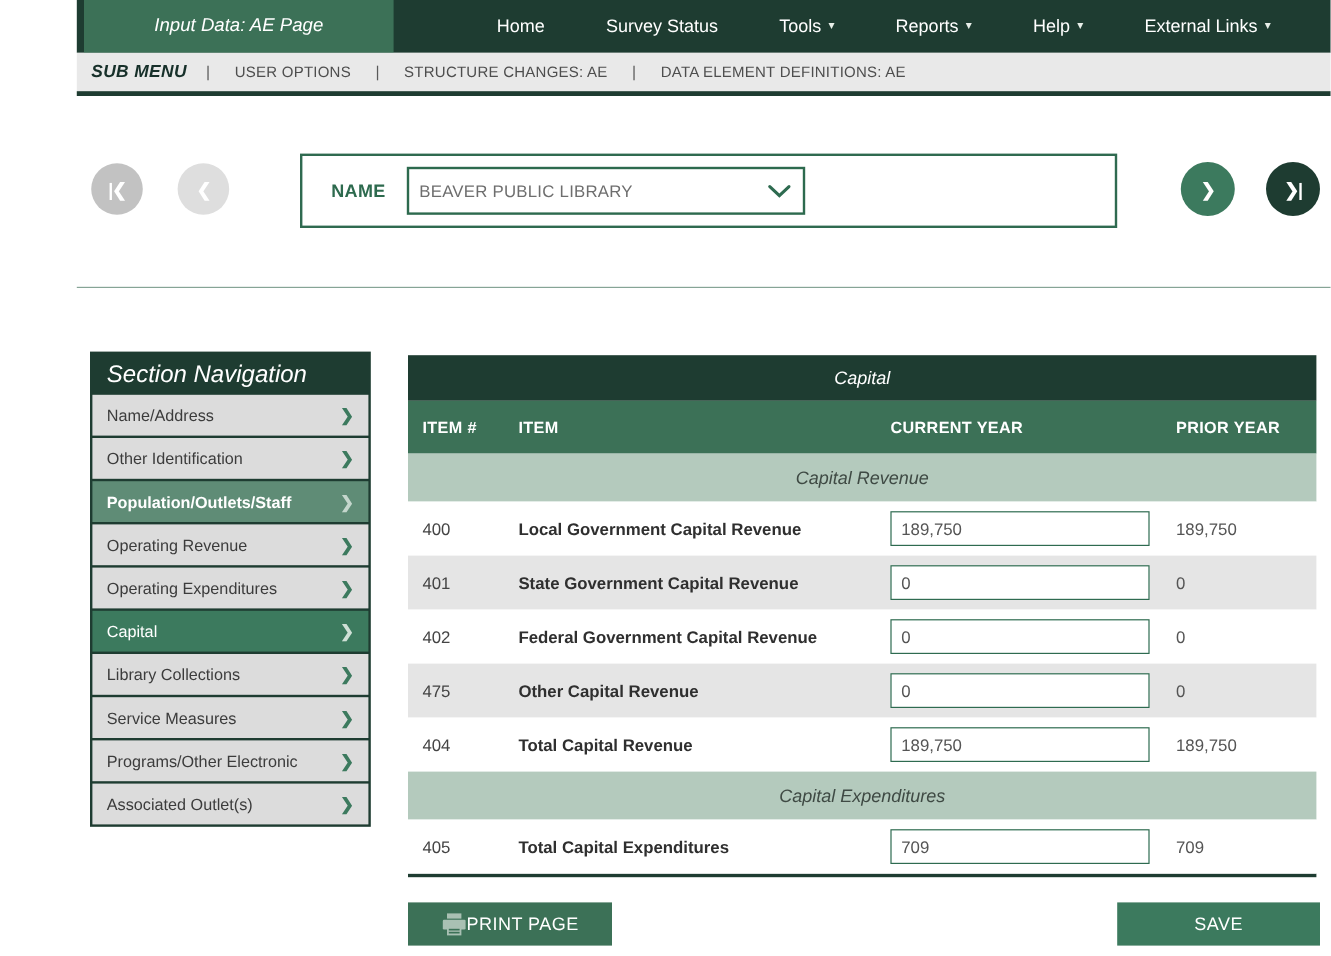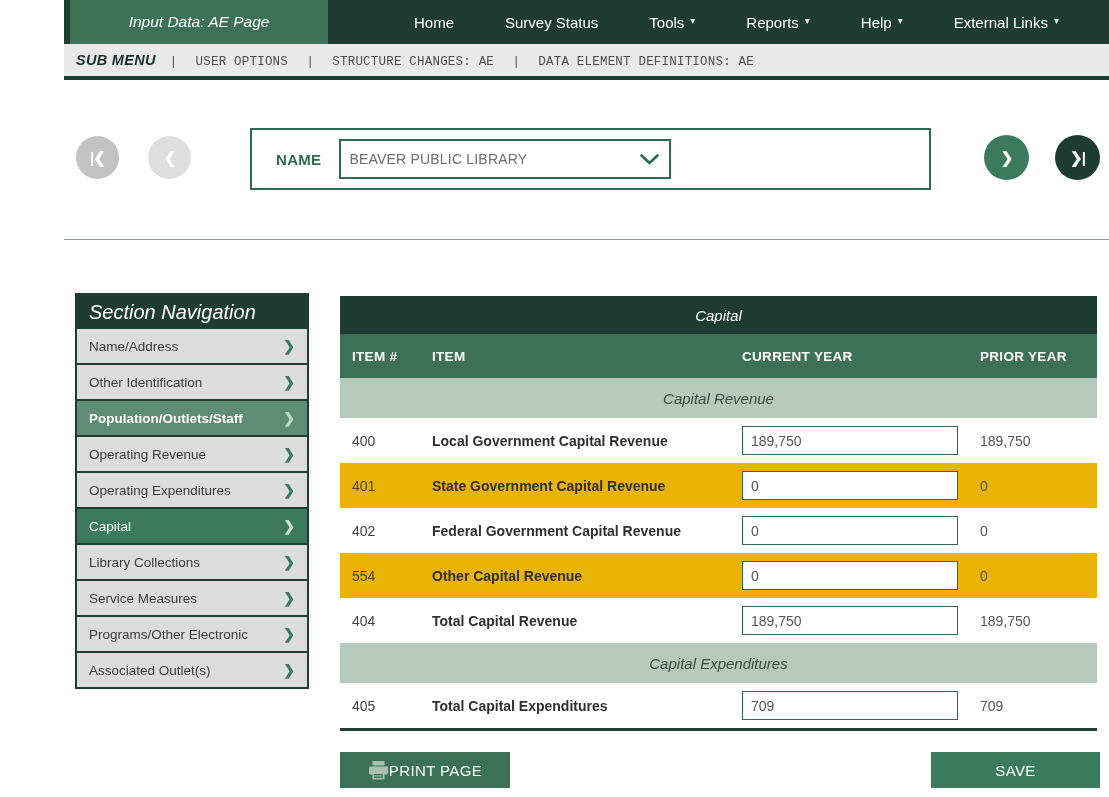--- a/index.html
+++ b/index.html
@@ -14,21 +14,21 @@
   .nav-menu { position:absolute; left:350px; right:50px; top:0; height:44px;
               display:flex; align-items:center; justify-content:space-between; }
   .nav-item { color:#fff; font-size:15px; display:flex; align-items:flex-start; gap:6px; cursor:pointer; white-space:nowrap; }
   .nav-item .caret { font-size:10px; color:#e8efe9; position:relative; top:1px; }
 
   
   .submenu { position:absolute; left:64px; top:44px; right:0; height:36px; background:#e9e9e9;
              border-bottom:4px solid #1e3c31; display:flex; align-items:center; padding-left:12px; }
   .submenu-title { color:#17302a; font-weight:bold; font-style:italic; font-size:14.5px; letter-spacing:.3px; }
   .submenu-sep { color:#5a5a5a; margin:0 16px; font-size:13px; }
-  .submenu-item { color:#4e4e4e; font-size:12.5px; cursor:pointer; letter-spacing:.2px;font-family:Liberation Mono, monospace; }
+  .submenu-item { color:#4e4e4e; font-size:12.5px; cursor:pointer; letter-spacing:.2px; }
 
   
   .entity-row { position:absolute; left:64px; top:80px; right:0; height:160px;
                 border-bottom:1px solid #86a496; }
   .circle-btn { position:absolute; width:43px; height:43px; border-radius:50%;
                 display:flex; align-items:center; justify-content:center;
                 color:#fff; font-size:15px; font-weight:bold; cursor:pointer; user-select:none; }
   .cb-first { left:12px;  top:56px; background:#c2c2c2; cursor:default; }
   .cb-prev  { left:84px;  top:56px; background:#dedede; cursor:default; }
   .cb-next  { left:920px; top:55px; width:45px; height:45px; background:#3c7a5e; }
@@ -69,21 +69,21 @@
   .table-title { height:38px; background:#1e3c31; display:flex; align-items:center; justify-content:center;
                  color:#fff; font-style:italic; font-size:15px; }
   .col-head { height:44px; background:#3c7157; display:grid;
               grid-template-columns:80px 310px 230px 1fr; align-items:center; padding:0 12px; }
   .col-head span { color:#fff; font-weight:bold; font-size:13.5px; letter-spacing:.3px; }
   .col-head .c4 { padding-left:8px; }
   .band { height:40px; background:#b4cabd; display:flex; align-items:center; justify-content:center;
           color:#3f4a44; font-style:italic; font-size:15px; }
   .trow { height:45px; display:grid; grid-template-columns:80px 310px 230px 1fr;
           align-items:center; padding:0 12px; background:#fff; }
-  .trow.alt { background:#eab308; }
+  .trow.alt { background:#e5e5e5; }
   .trow .num { color:#444; font-size:14px; }
   .trow .item { color:#2f2f2f; font-size:14px; font-weight:bold; }
   .trow input { width:216px; height:29px; border:1.5px solid #2e6b50; background:#fff;
                 padding:0 8px; font-size:14px; color:#555; font-family:"Liberation Sans", sans-serif; }
   .trow .prior { color:#555; font-size:14px; padding-left:8px; }
 
   
   .btn { position:absolute; top:511px; height:36px; display:flex; align-items:center; justify-content:center;
          color:#fff; font-size:15px; letter-spacing:.4px; cursor:pointer; border:none; }
   .btn-print { left:276px; width:170px; background:#3c7157; }
@@ -234,21 +234,21 @@
     <span class="cur"><input type="text" value="0" style=""></span>
     <span class="prior">0</span>
   </div>
           <div class="trow">
     <span class="num">402</span>
     <span class="item">Federal Government Capital Revenue</span>
     <span class="cur"><input type="text" value="0" style=""></span>
     <span class="prior">0</span>
   </div>
           <div class="trow alt">
-    <span class="num">554</span>
+    <span class="num">475</span>
     <span class="item">Other Capital Revenue</span>
     <span class="cur"><input type="text" value="0" style=""></span>
     <span class="prior">0</span>
   </div>
           <div class="trow">
     <span class="num">404</span>
     <span class="item">Total Capital Revenue</span>
     <span class="cur"><input type="text" value="189,750" style=""></span>
     <span class="prior">189,750</span>
   </div>

